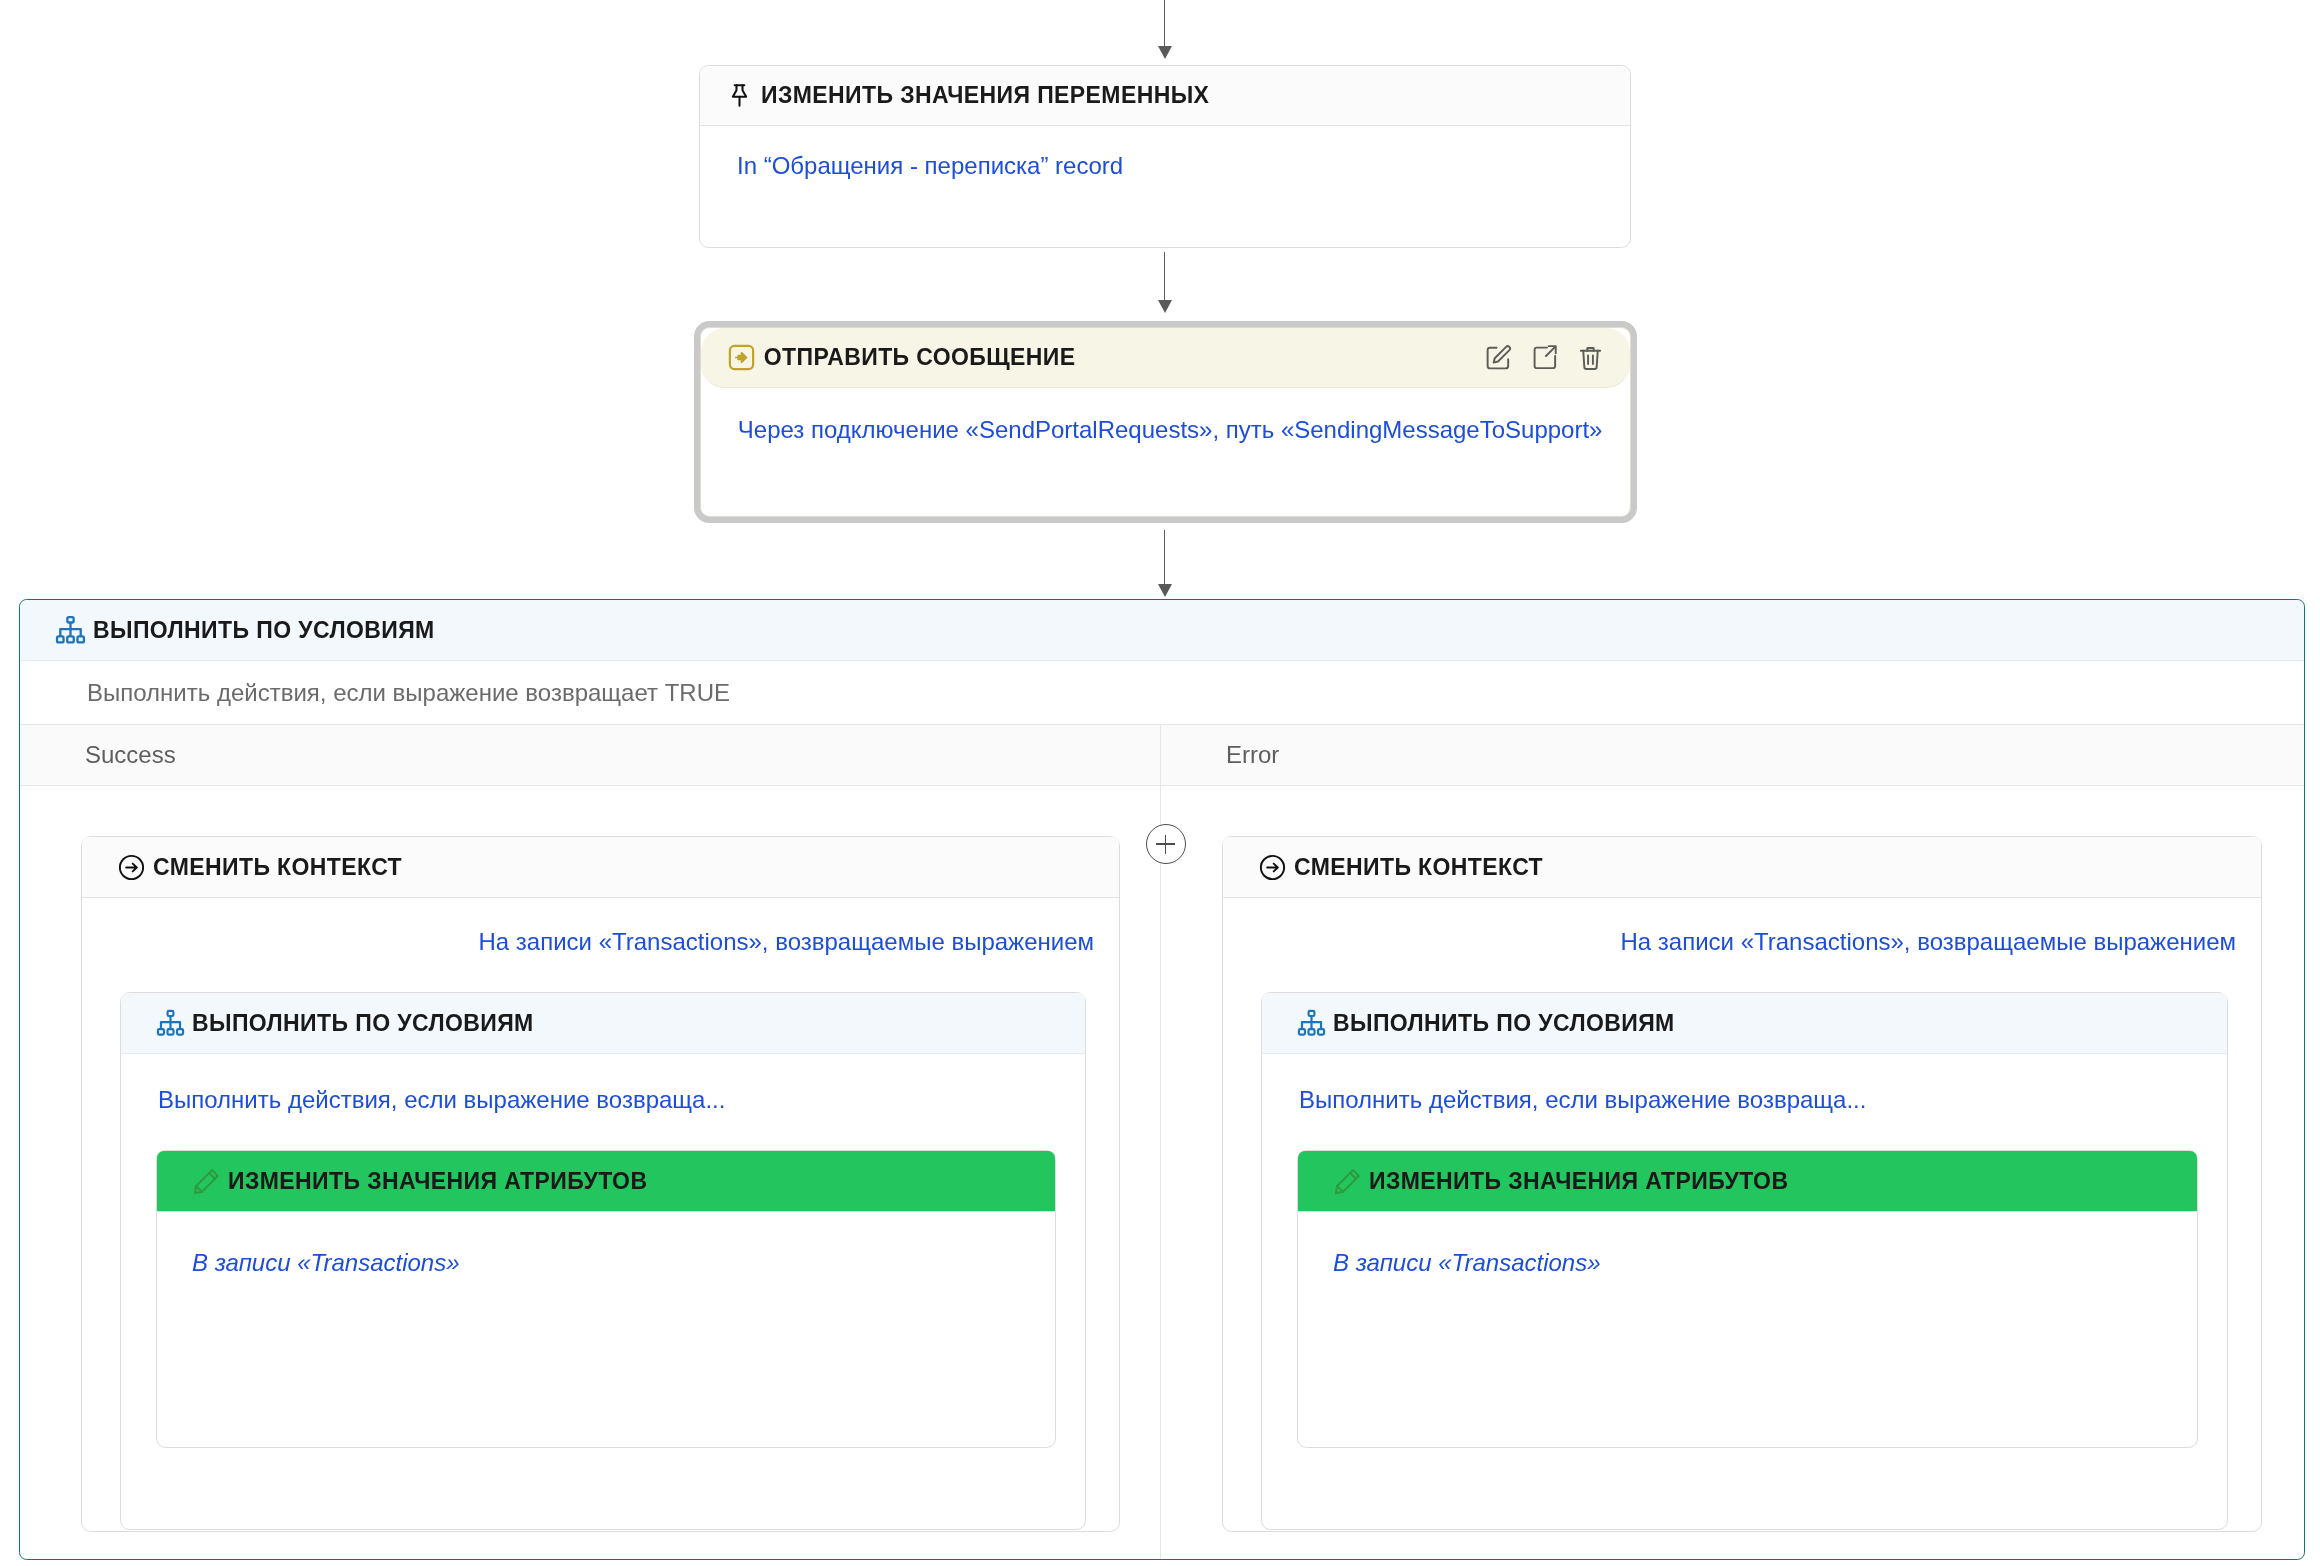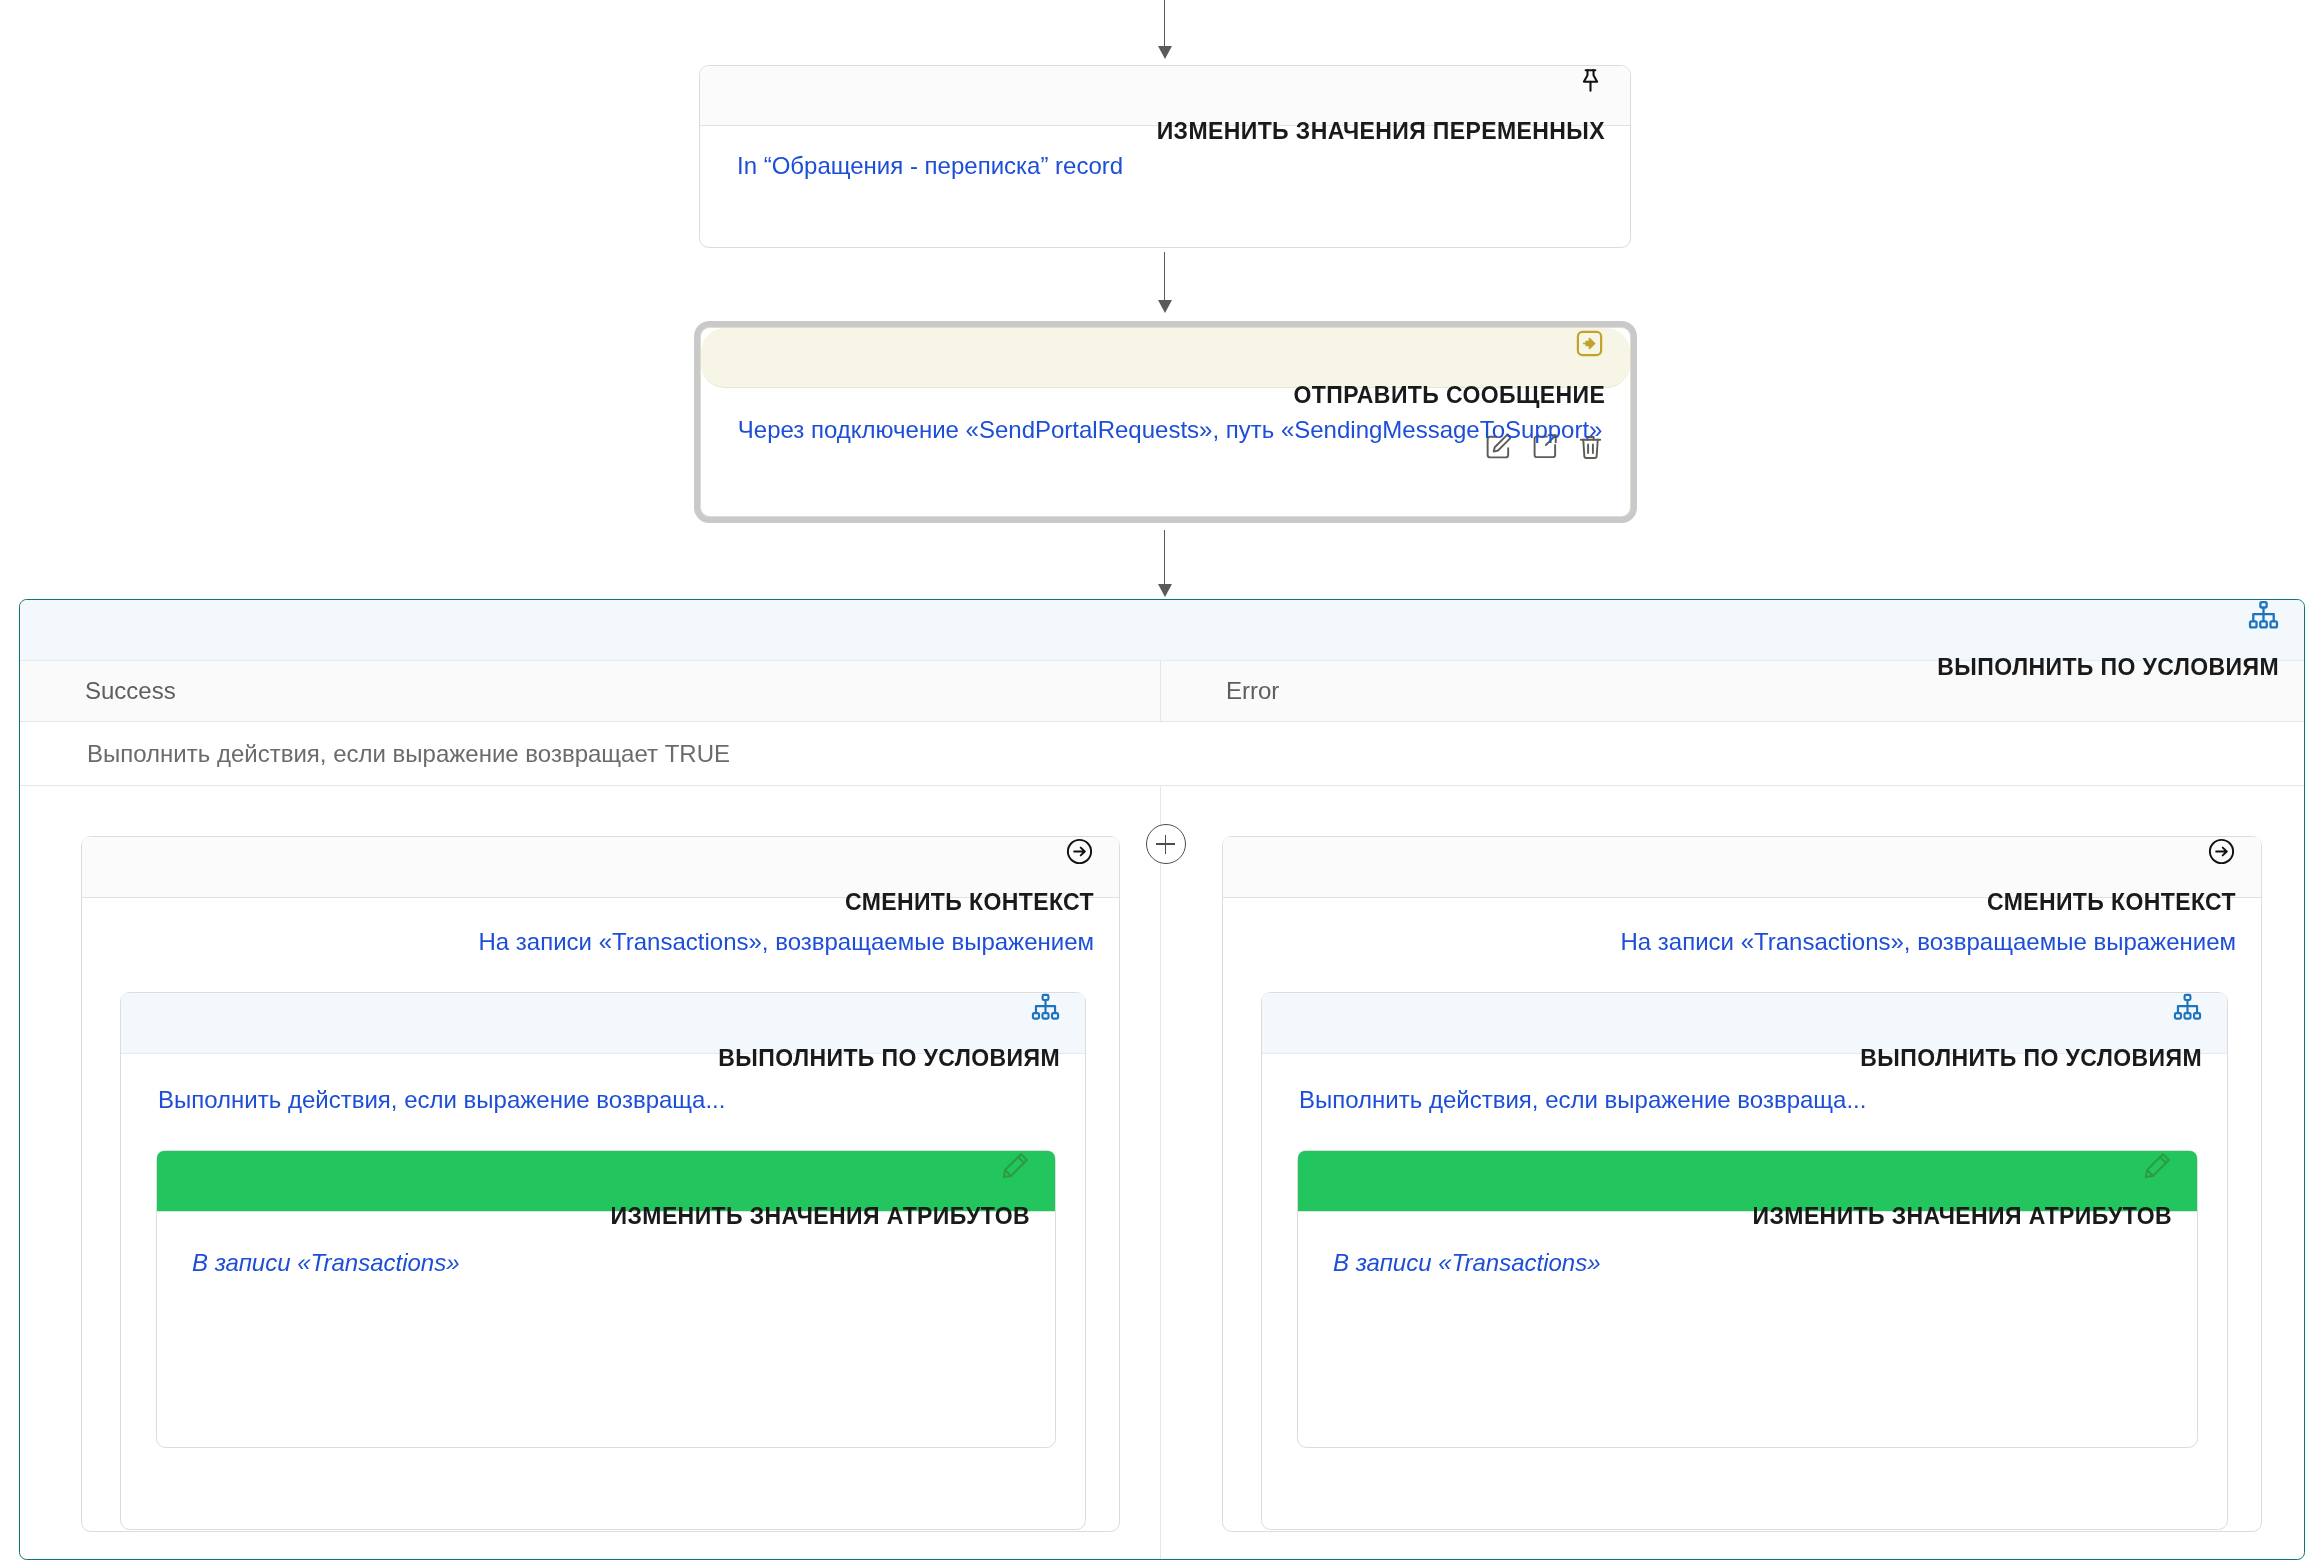--- a/index.html
+++ b/index.html
@@ -14,28 +14,27 @@
 
   
   .node{
     background:#ffffff;
     border:1px solid #dcdcdc;
     border-radius:9.6px;
     box-sizing:border-box;
     position:relative;
   }
   .node-head{
-    display:flex;align-items:flex-end;
-    gap:23px;
+    display:flex;align-items:center;
+    gap:7px;
     padding:0 25px;
     height:60px;
     border-bottom:1px solid #e2e2e2;
     border-radius:8.6px 8.6px 0 0;
     box-sizing:border-box;
-    flex-direction:column;
   }
   .node-head .icon{flex:0 0 auto;display:flex;align-items:center;justify-content:center;}
   .node-title{
     font-size:23px;
     font-weight:700;
     letter-spacing:0.4px;
     color:#1a1a1a;
     white-space:nowrap;
   }
   .node-body{
@@ -220,26 +219,26 @@
         <rect x="9.6" y="1.6" width="4.8" height="4.2" rx="1.1"></rect>
         <rect x="1.6" y="16.6" width="5" height="4.6" rx="1.1"></rect>
         <rect x="9.5" y="16.6" width="5" height="4.6" rx="1.1"></rect>
         <rect x="17.4" y="16.6" width="5" height="4.6" rx="1.1"></rect>
         <path d="M12 5.8v5.1M4.1 16.6v-5.7h15.8v5.7M12 10.9v5.7"></path>
       </svg>
     </span>
     <span class="node-title">ВЫПОЛНИТЬ ПО УСЛОВИЯМ</span>
   </div>
 
+  <div id="cond-desc">Выполнить действия, если выражение возвращает TRUE</div>
+
   <div id="branch-labels">
     <div class="branch-label left">Success</div>
     <div class="branch-label right">Error</div>
   </div>
-
-  <div id="cond-desc">Выполнить действия, если выражение возвращает TRUE</div>
 
   <div id="branch-cols">
 
     <div class="branch-col left">
       <div class="node ctx-node">
         <div class="node-head head-plain">
           <span class="icon">
             <svg width="29" height="29" viewBox="0 0 24 24" fill="none" stroke="#111111" stroke-width="1.6" stroke-linecap="round" stroke-linejoin="round">
               <circle cx="12" cy="12" r="9.6"></circle>
               <path d="M7.6 12h8.6M13 8.8l3.4 3.2-3.4 3.2"></path>

